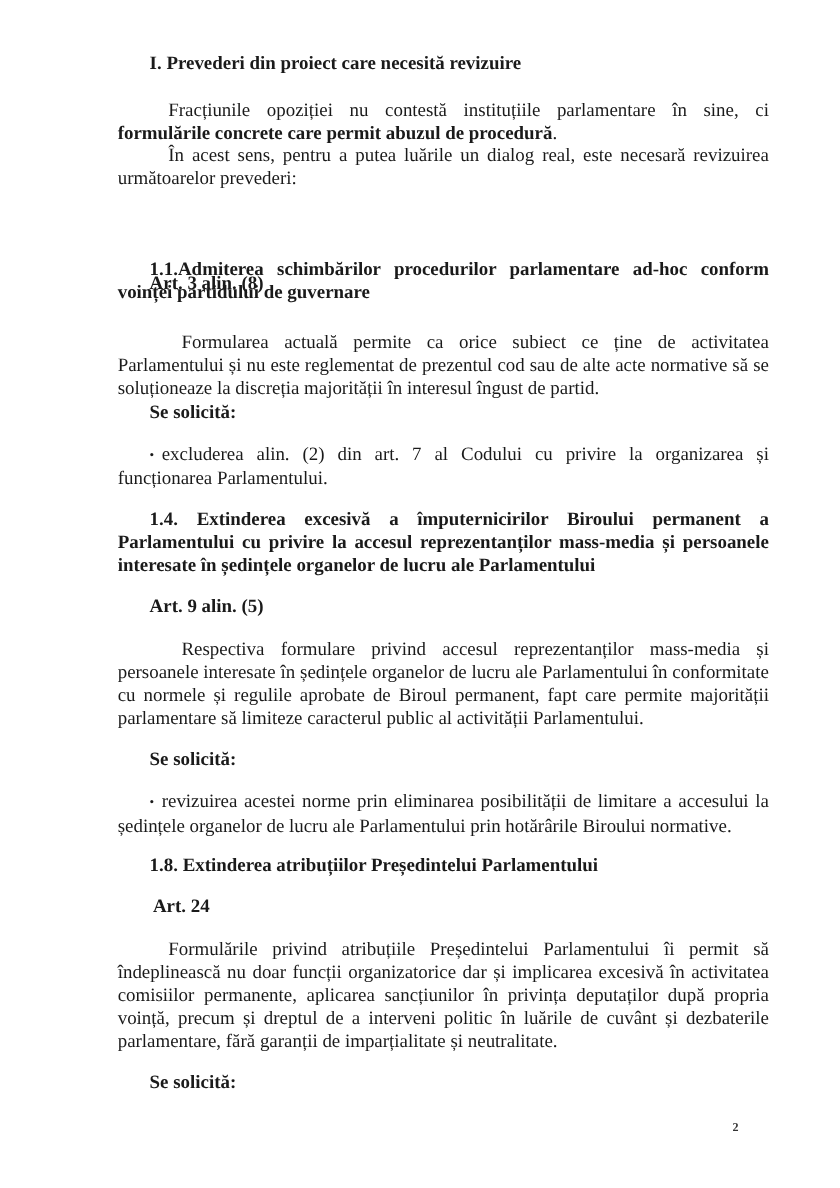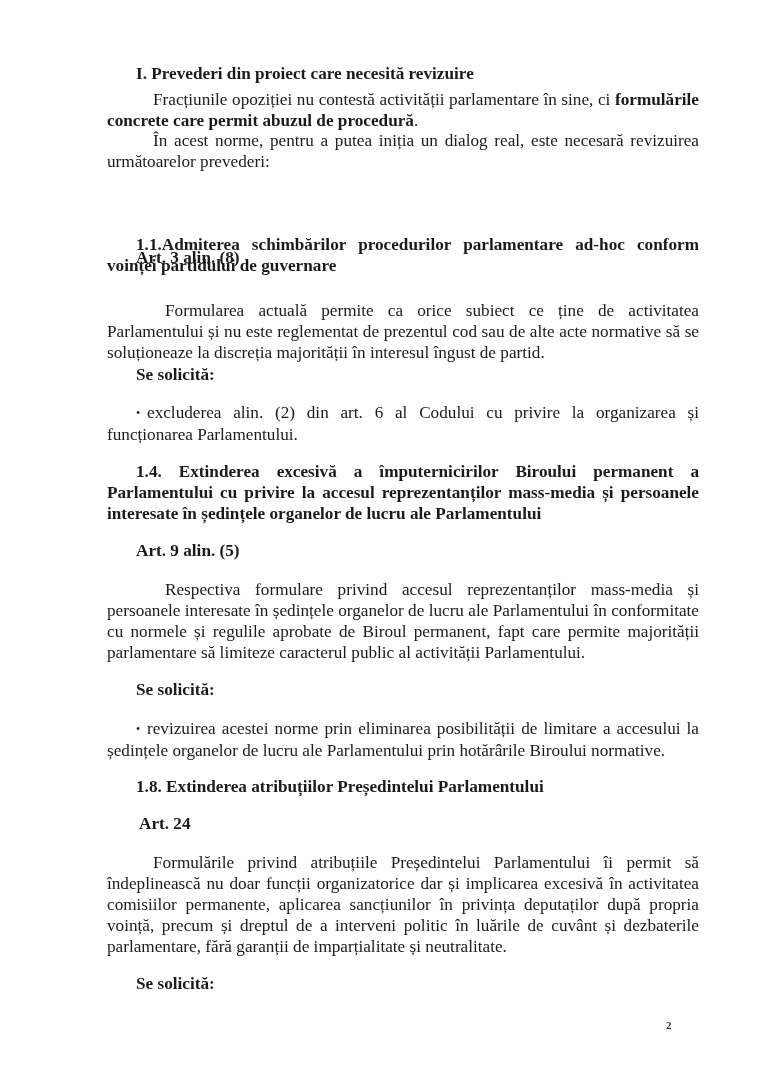--- a/index.html
+++ b/index.html
@@ -15,31 +15,31 @@
   .hpad { padding-left:29px; width:563px; }
   .bullet-line { text-indent:29px; }
   .bullet-dot { display:inline-block; width:11px; text-indent:0; font-size:12px; vertical-align:1px; }
   .pagenum { position:absolute; left:666px; top:1019px; font-size:11px; font-weight:bold; color:#333; }
 </style>
 </head>
 <body>
 
 <div class="page">
 
-  <div class="blk b hpad" style="top:47px;margin-top:16px;">I. Prevederi din proiect care necesită revizuire</div>
+  <div class="blk b hpad" style="top:47px;">I. Prevederi din proiect care necesită revizuire</div>
 
-  <div class="blk j ind2" style="top:89px;"><span>Fracțiunile opoziției nu contestă activității parlamentare în sine, ci </span><span class="b">formulările concrete care permit abuzul de procedură</span><span>.</span></div>
+  <div class="blk j ind2" style="top:89px;"><span>Fracțiunile opoziției nu contestă instituțiile parlamentare în sine, ci </span><span class="b">formulările concrete care permit abuzul de procedură</span><span>.</span></div>
 
-  <div class="blk j ind2" style="top:130px;">În acest norme, pentru a putea iniția un dialog real, este necesară revizuirea următoarelor prevederi:</div>
+  <div class="blk j ind2" style="top:130px;">În acest sens, pentru a putea luările un dialog real, este necesară revizuirea următoarelor prevederi:</div>
 
   <div class="blk j b ind1" style="top:189px;margin-top:45px;">1.1.Admiterea schimbărilor procedurilor parlamentare ad-hoc conform voinței partidului de guvernare</div>
   <div class="blk b hpad" style="top:247px;">Art. 3 alin. (8)</div>
   <div class="blk j ind3" style="top:300px;">Formularea actuală permite ca orice subiect ce ține de activitatea Parlamentului și nu este reglementat de prezentul cod sau de alte acte normative să se soluționeaze la discreția majorității în interesul îngust de partid.</div>
   <div class="blk b hpad" style="top:364px;">Se solicită:</div>
-  <div class="blk j bullet-line" style="top:402px;"><span class="bullet-dot">•</span><span>excluderea  alin. (2) din art. 6 al Codului cu privire la organizarea și funcționarea Parlamentului.</span></div>
+  <div class="blk j bullet-line" style="top:402px;"><span class="bullet-dot">•</span><span>excluderea  alin. (2) din art. 7 al Codului cu privire la organizarea și funcționarea Parlamentului.</span></div>
 
   <div class="blk j b ind1" style="top:461px;">1.4. Extinderea excesivă a împuternicirilor Biroului permanent a Parlamentului cu privire la accesul reprezentanților mass-media și persoanele interesate în ședințele organelor de lucru ale Parlamentului</div>
   <div class="blk b hpad" style="top:540px;">Art. 9 alin. (5)</div>
   <div class="blk j ind3" style="top:579px;">Respectiva formulare privind accesul reprezentanților mass-media și persoanele interesate în ședințele organelor de lucru ale Parlamentului în conformitate cu normele și regulile aprobate de Biroul permanent, fapt care permite majorității parlamentare să limiteze caracterul public al activității Parlamentului.</div>
   <div class="blk b hpad" style="top:679px;">Se solicită:</div>
   <div class="blk j bullet-line" style="top:718px;"><span class="bullet-dot">•</span><span>revizuirea acestei norme prin eliminarea posibilității de limitare a accesului la ședințele organelor de lucru ale Parlamentului prin hotărârile Biroului normative.</span></div>
 
   <div class="blk b hpad" style="top:776px;">1.8. Extinderea atribuțiilor Președintelui Parlamentului</div>
   <div class="blk b" style="top:813px; padding-left:32px; width:560px;">Art. 24</div>
   <div class="blk j ind2" style="top:852px;">Formulările privind atribuțiile Președintelui Parlamentului îi permit să îndeplinească nu doar funcții organizatorice dar și implicarea excesivă în activitatea comisiilor permanente, aplicarea sancțiunilor în privința deputaților după propria voință, precum și dreptul de a interveni politic în luările de cuvânt și dezbaterile parlamentare, fără garanții de imparțialitate și neutralitate.</div>

